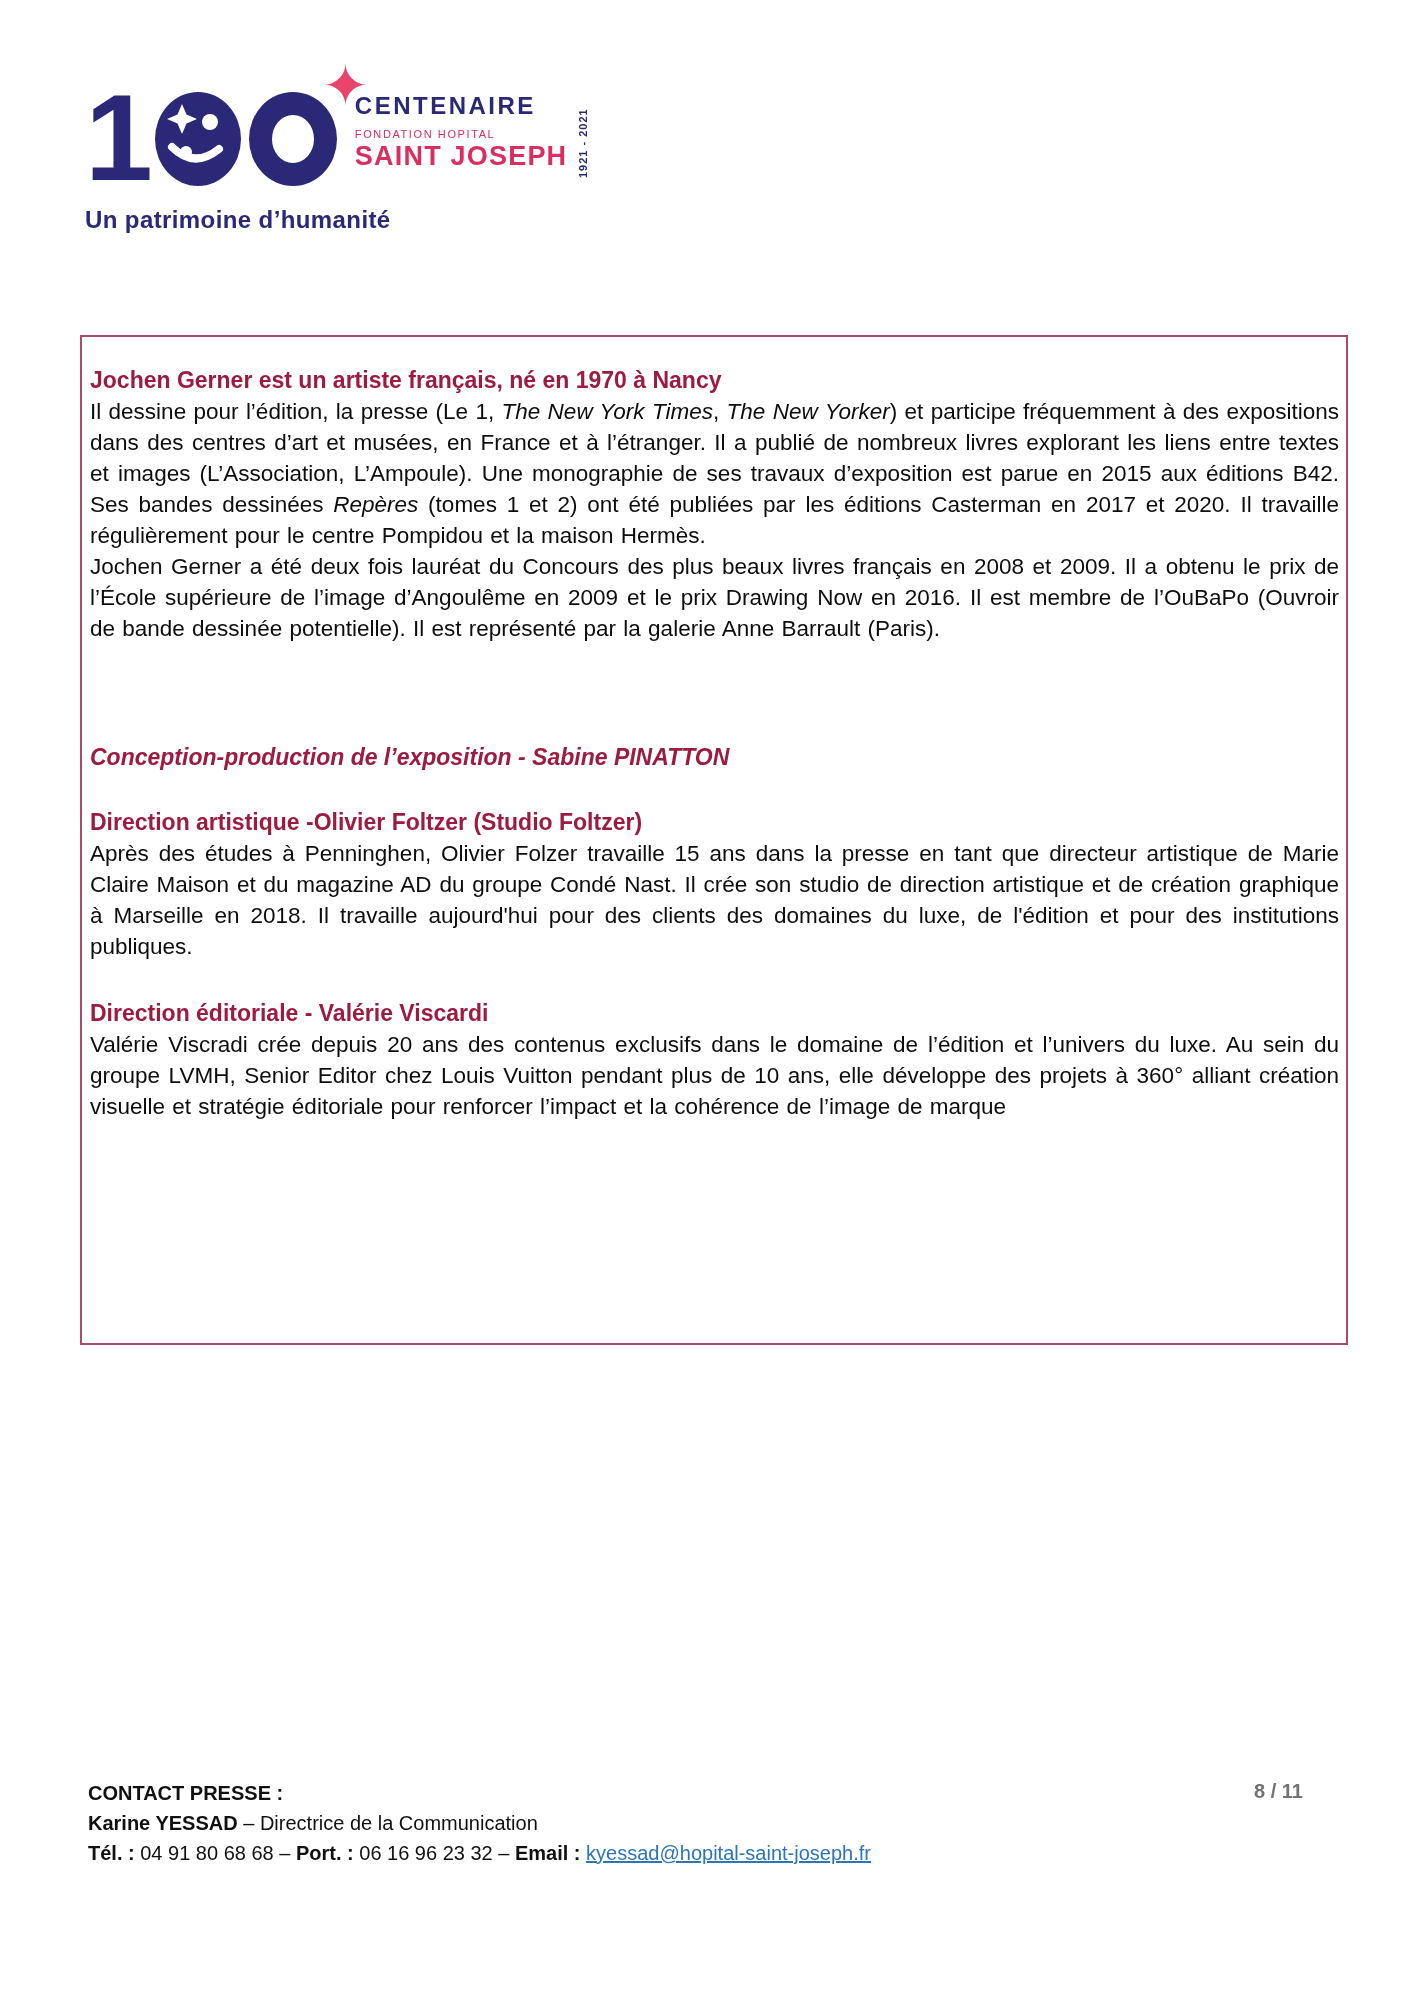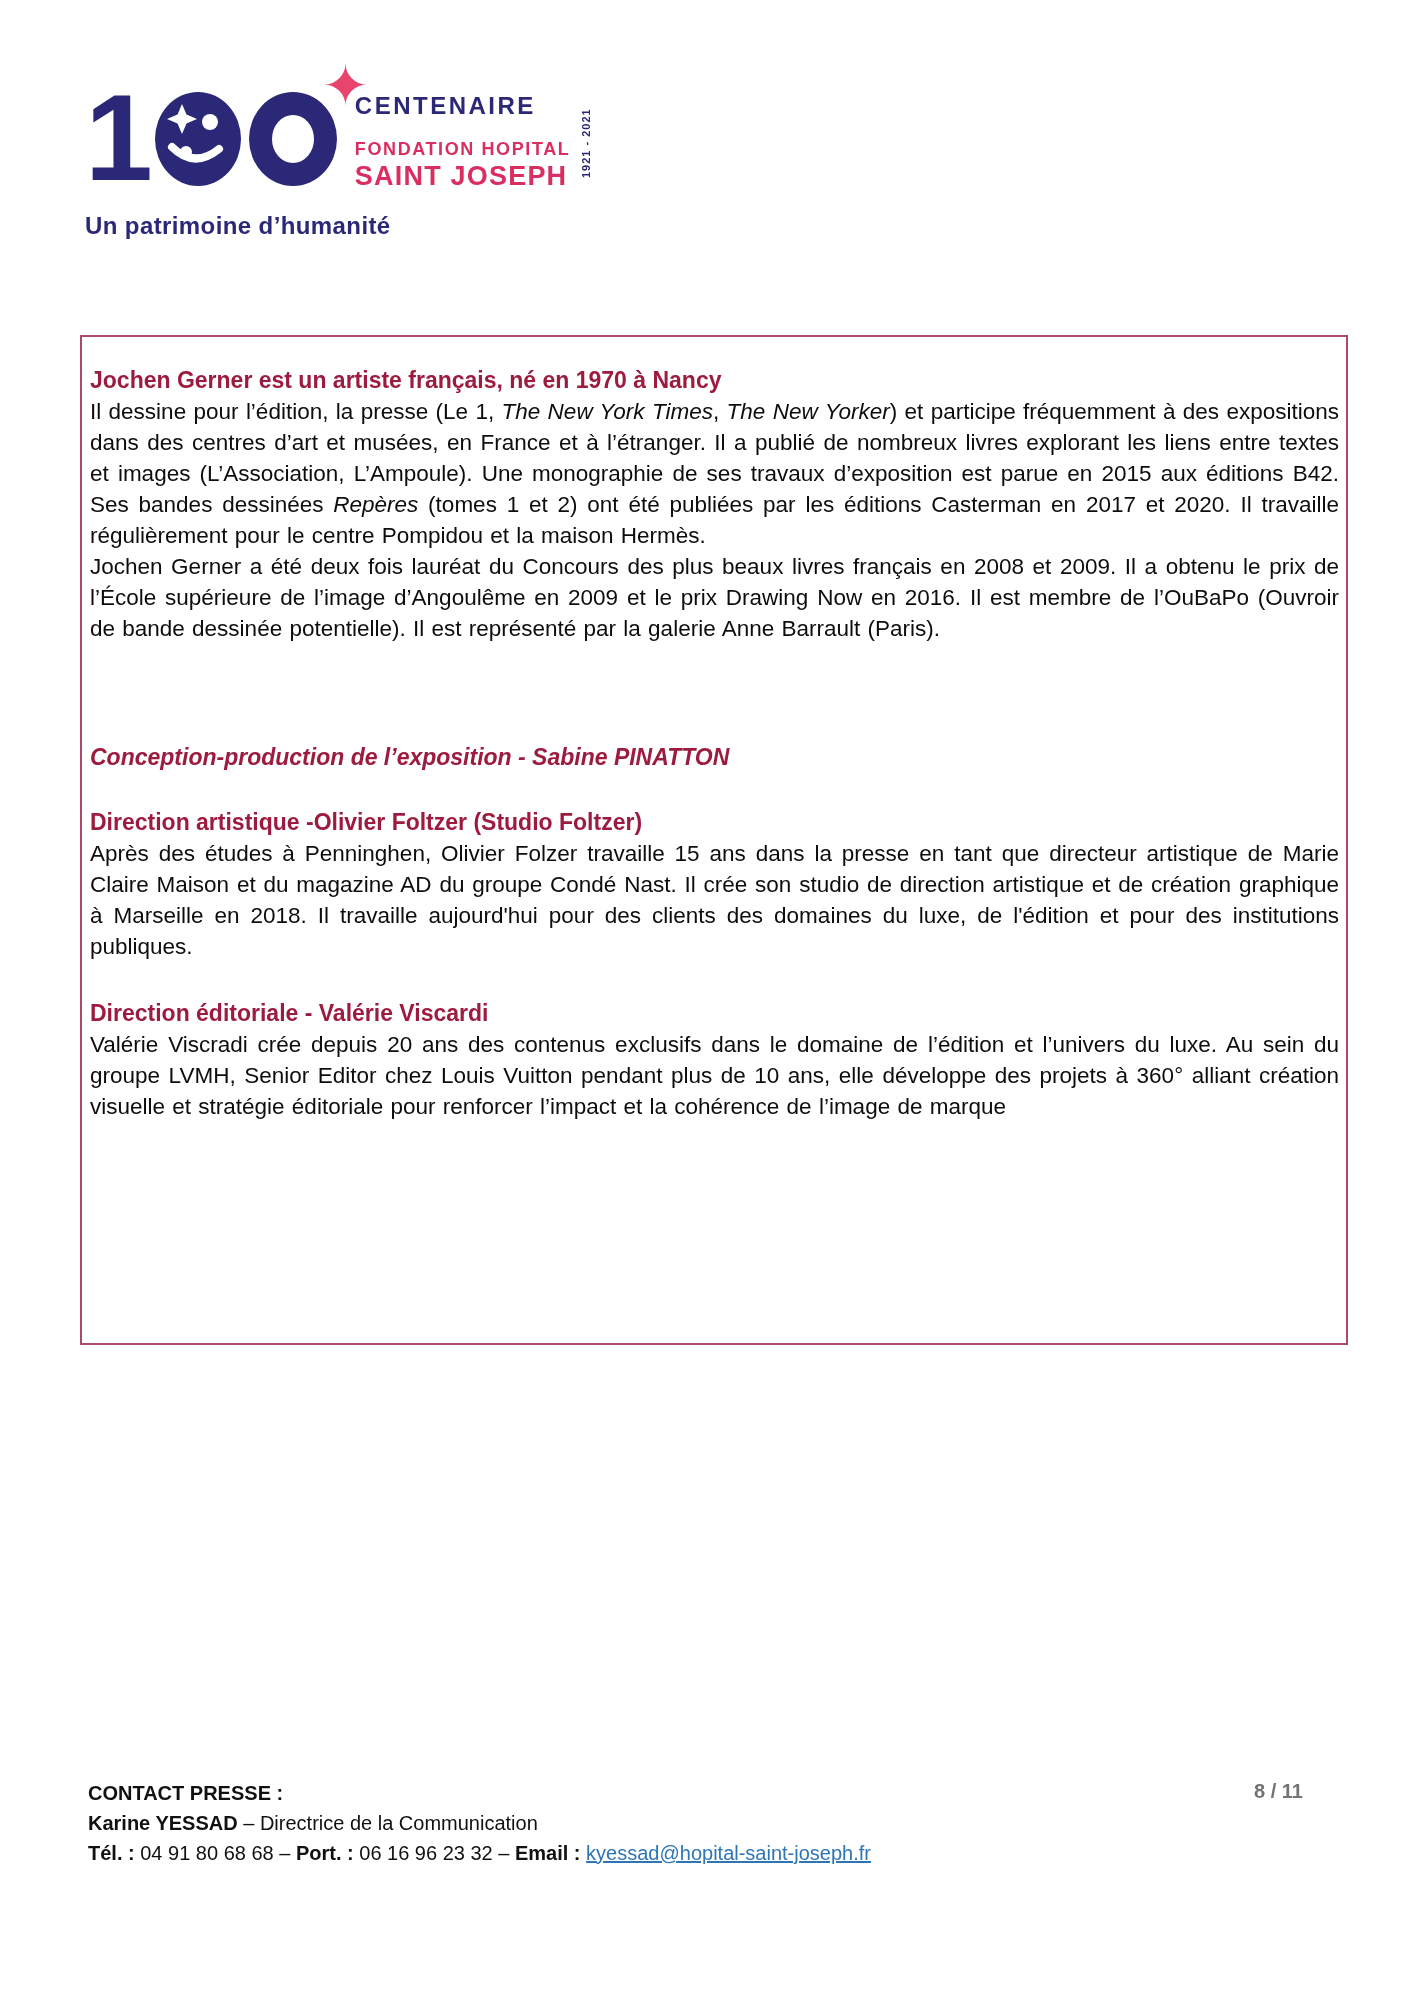--- a/index.html
+++ b/index.html
@@ -10,21 +10,21 @@
   .logo{position:absolute;left:85px;top:82px;}
   .logo-row{display:flex;align-items:flex-start;}
   .mark{position:relative;display:flex;align-items:flex-end;height:104px;}
   .n1{font-size:122px;font-weight:800;line-height:96px;color:var(--navy);letter-spacing:-4px;}
   .disc{width:86px;height:94px;border-radius:50%;background:var(--navy);margin-left:6px;position:relative;overflow:hidden;}
   .disc svg{position:absolute;left:0;top:0;}
   .ring{width:88px;height:94px;border:23px solid var(--navy);border-radius:50%;box-sizing:border-box;margin-left:8px;}
   .spark{position:absolute;top:-24px;right:-32px;font-size:56px;line-height:1;color:var(--star-pink);}
   .wordmark{margin-left:18px;padding-top:10px;}
   .wm1{color:var(--navy);font-weight:800;font-size:24px;letter-spacing:2.5px;}
-  .wm2{color:var(--pink);font-weight:700;font-size:18px;letter-spacing:1.6px;margin-top:19px;}
+  .wm2{color:var(--pink);font-weight:400;font-size:11px;letter-spacing:1.6px;margin-top:8px;}
   .wm3{color:var(--pink);font-weight:800;font-size:27px;letter-spacing:1.2px;margin-top:1px;}
   .years{writing-mode:vertical-rl;transform:rotate(180deg);font-size:11px;font-weight:700;
          color:var(--navy);letter-spacing:1px;margin-left:10px;height:96px;
          display:flex;align-items:center;white-space:nowrap;}
   .tagline{margin-top:20px;color:var(--navy);font-weight:800;font-size:24px;letter-spacing:.4px;}
 
   
   .content-box{position:absolute;left:80px;top:335px;width:1268px;height:1010px;box-sizing:border-box;
                border:2px solid var(--border-pink);padding:28px 7px 0 8px;}
   .h{margin:0;font-size:23px;line-height:31px;font-weight:700;color:var(--heading-red);}

